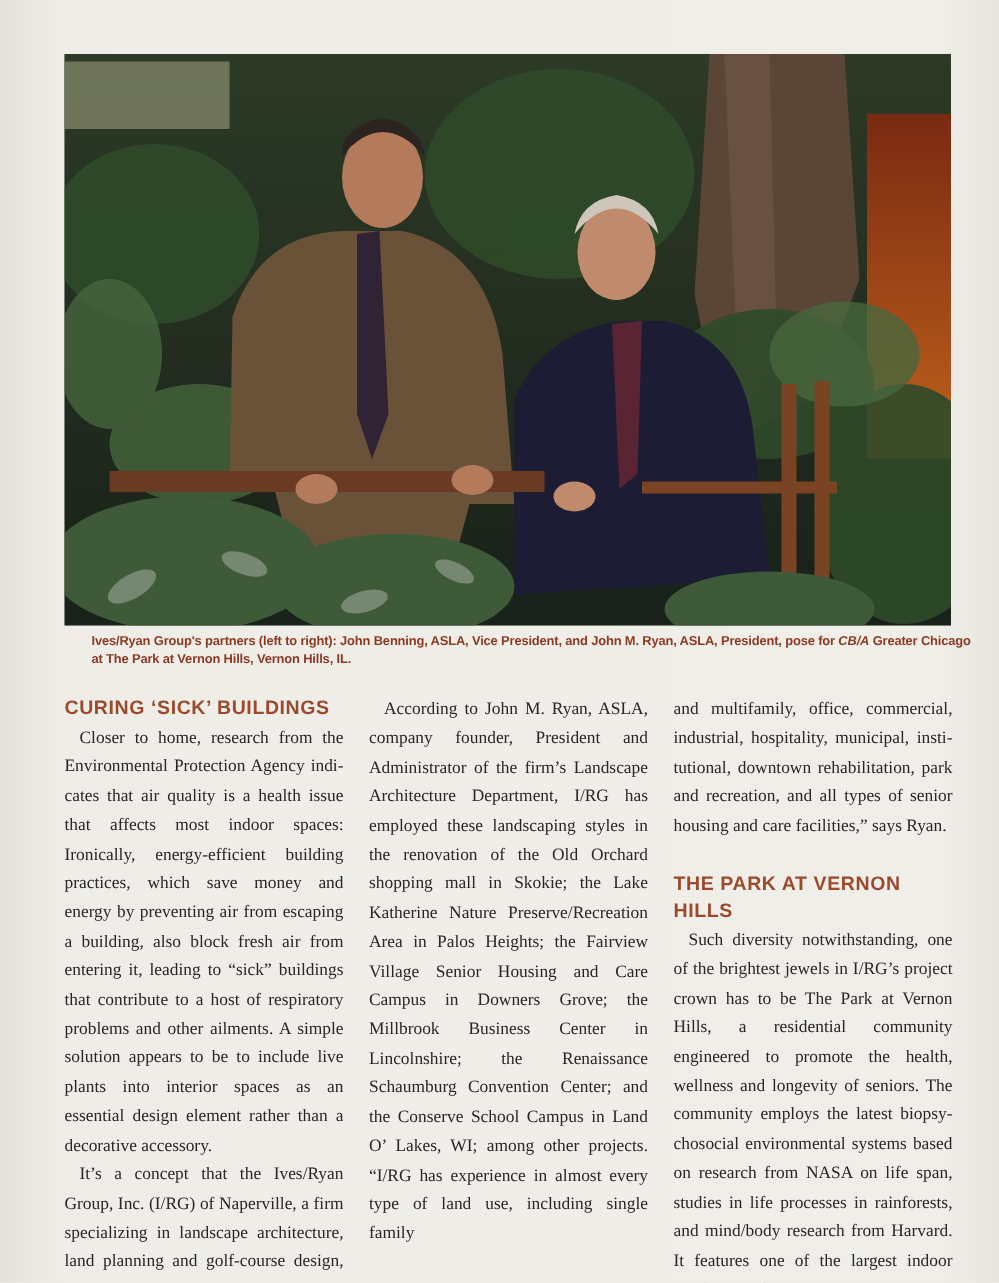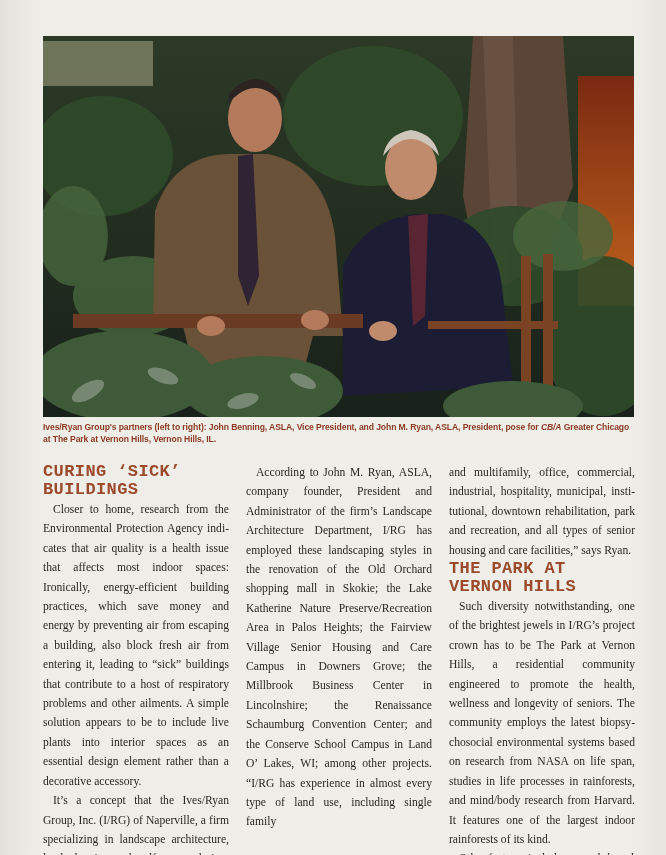--- a/index.html
+++ b/index.html
@@ -14,45 +14,45 @@
     position: absolute; inset: 0;
     background: linear-gradient(90deg, #e2e1dc 0%, #eeede8 6%, #efeee9 94%, #e6e5e0 100%);
   }
   .photo {
     position: absolute; left: 43px; top: 36px; width: 591px; height: 381px;
     overflow: hidden;
     background: #1f2a1c;
   }
   .photo svg { display: block; }
   .caption {
-    position: absolute; left: 43px; top: 421px; width: 591px;
+    position: absolute; left: 61px; top: 421px; width: 591px;
     font-family: "Liberation Sans", "DejaVu Sans", sans-serif;
     font-size: 8.6px; line-height: 12px; font-weight: bold;
     color: #8c3a22;
     letter-spacing: -0.1px;
   }
   .caption i { font-style: italic; }
   .col {
     position: absolute; top: 463px; width: 186px;
     font-size: 11.6px; line-height: 19.4px;
     text-align: justify;
     hyphens: manual;
   }
   .col1 { left: 43px; }
   .col2 { left: 246px; }
   .col3 { left: 449px; }
   .col p { margin: 0; text-indent: 10px; }
   .col p.noindent { text-indent: 0; }
   .heading {
-    font-family: Liberation Mono, monospace;
-    font-weight: bold; font-size: 17px; line-height: 18px;
+    font-family: Liberation Sans, sans-serif;
+    font-weight: bold; font-size: 13px; line-height: 18px;
     color: #9b4a2c; letter-spacing: 0.4px;
     margin: 0 0 1px 0; text-align: left;
   }
-  .heading.mid { margin-top: 0; }
+  .heading.mid { margin-top: 20px; }
 </style>
 </head>
 <body>
 
 <div class="page-shade"></div>
 
 <div class="photo">
   <svg width="591" height="381" viewBox="0 0 591 381">
     <defs>
       <linearGradient id="bgG" x1="0" y1="0" x2="0" y2="1">

